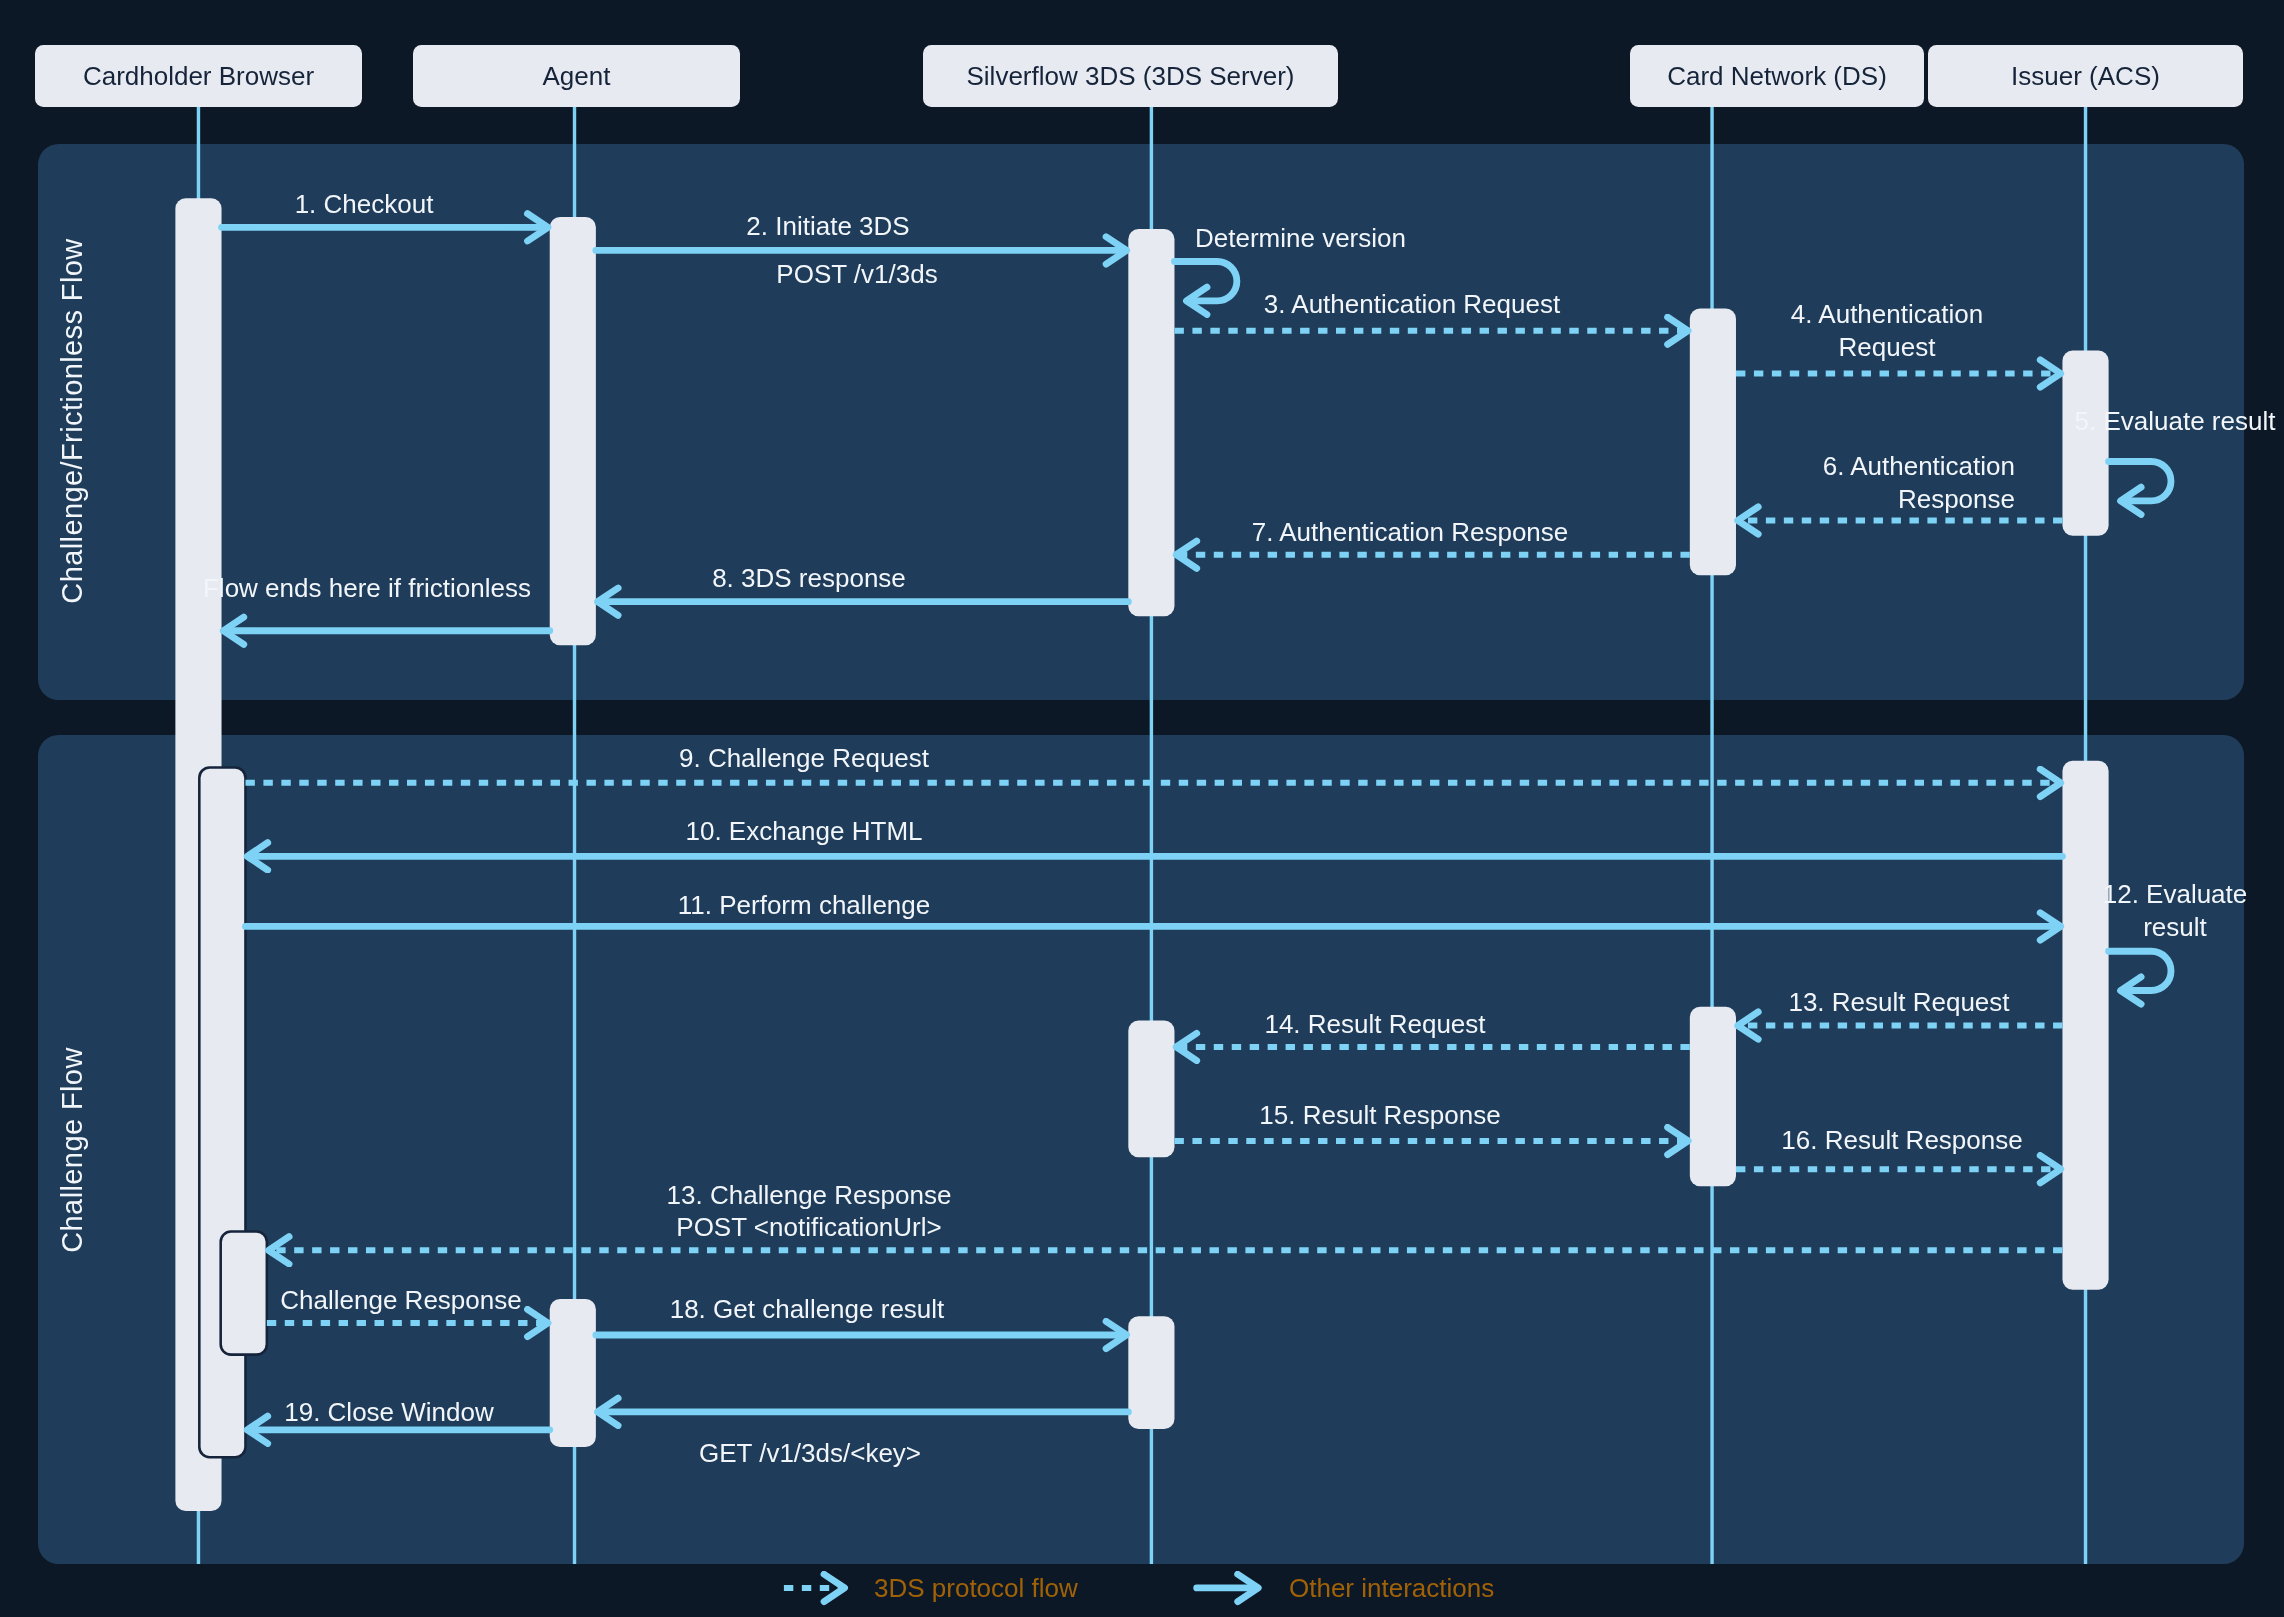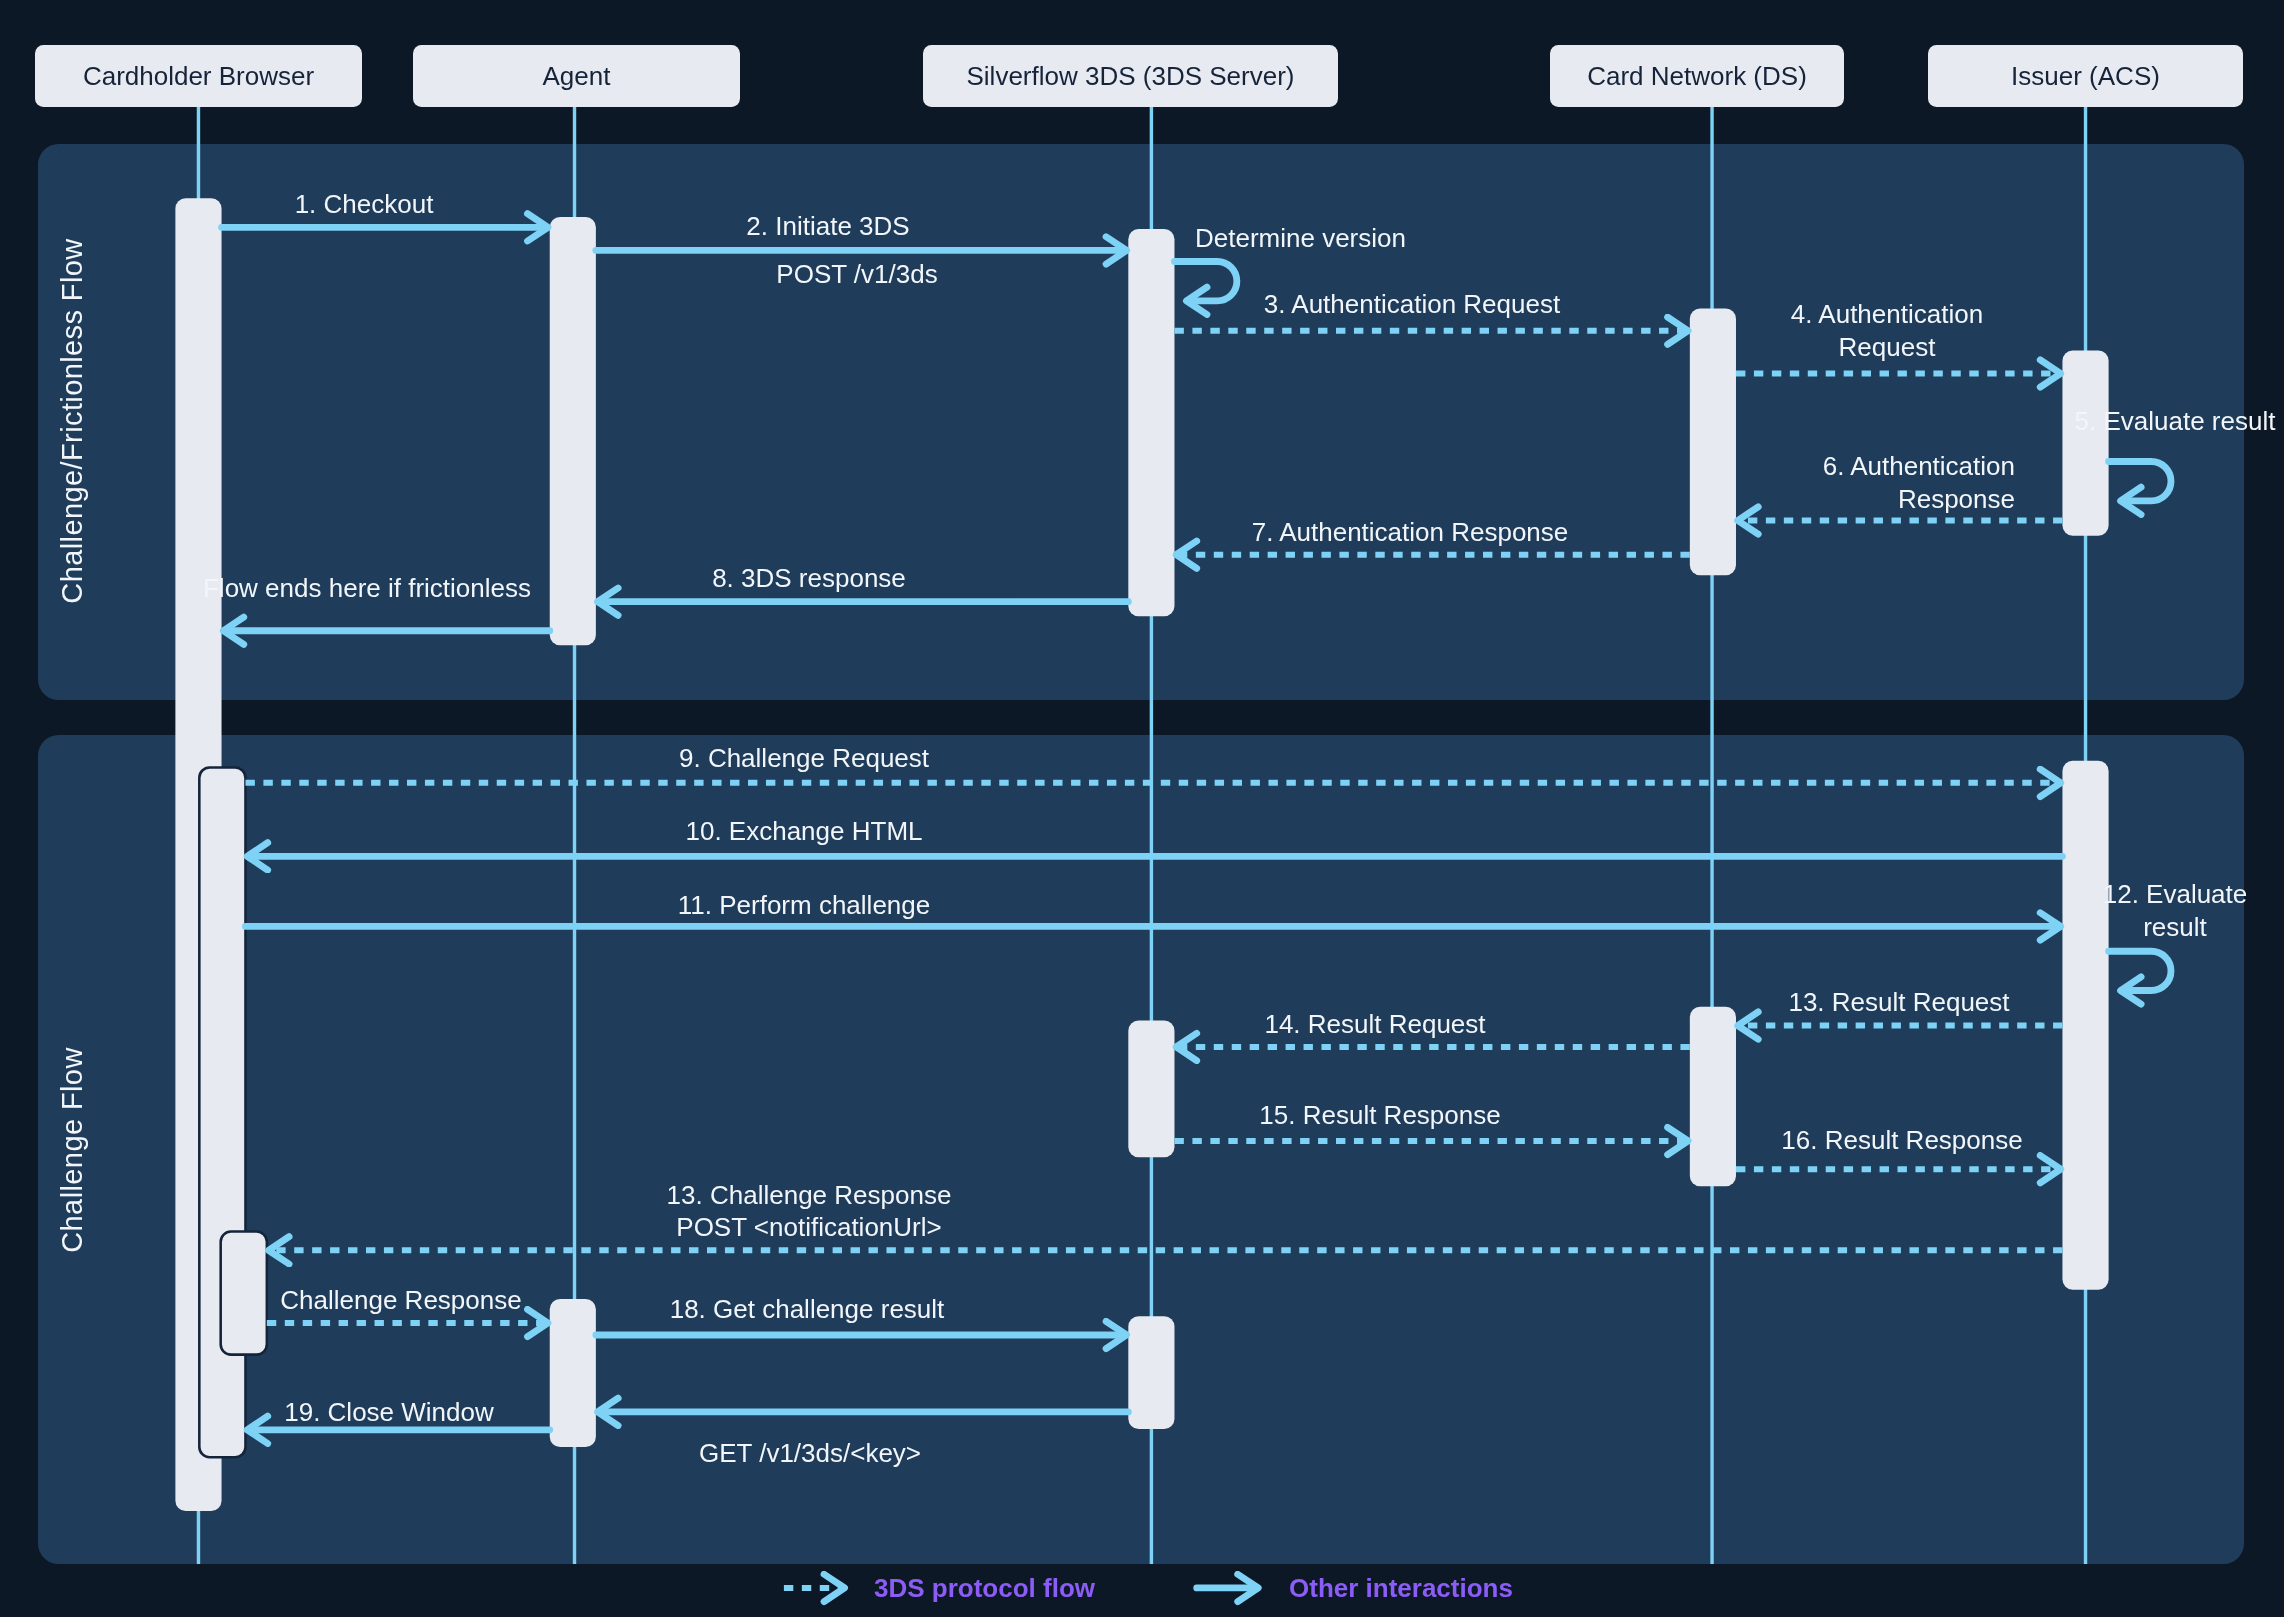--- a/index.html
+++ b/index.html
@@ -23,21 +23,21 @@
   }
   svg.layer{position:absolute;left:0;top:0;}
   .msg{
     position:absolute;transform:translate(-50%,-50%);
     color:#F2F6FA;font-size:26px;font-weight:400;text-align:center;line-height:33px;
     white-space:nowrap;
   }
   .msg.wrap{white-space:normal;}
   .msg.leftal{transform:translateY(-50%);text-align:left;}
   .legend-item{
-    position:absolute;color:#8b5cf6;font-size:26px;font-weight:700;
+    position:absolute;color:#a16207;font-size:26px;font-weight:400;
     transform:translateY(-50%);white-space:nowrap;
   }
 </style>
 </head>
 <body>
 
 <div class="canvas">
 
   <div class="panel one"></div>
   <div class="panel two"></div>
@@ -110,21 +110,21 @@
 
   <div class="actor" style="left:35px;width:327px;">
       <span>Cardholder Browser</span>
     </div>
   <div class="actor" style="left:413px;width:327px;">
       <span>Agent</span>
     </div>
   <div class="actor" style="left:923px;width:415px;">
       <span>Silverflow 3DS (3DS Server)</span>
     </div>
-  <div class="actor" style="left:1550px;width:294px;justify-content:center;">
+  <div class="actor" style="left:1630px;width:294px;justify-content:center;">
       <span>Card Network (DS)</span>
     </div>
   <div class="actor" style="left:1928px;width:315px;">
       <span>Issuer (ACS)</span>
     </div>
 
   <div class="msg" style="left:364px;top:204px;">1. Checkout</div>
   <div class="msg" style="left:828px;top:226px;">2. Initiate 3DS</div>
   <div class="msg" style="left:833px;top:274px;margin-left:24px;">POST /v1/3ds</div>
   <div class="msg leftal" style="left:1195px;top:238px;">Determine version</div>

